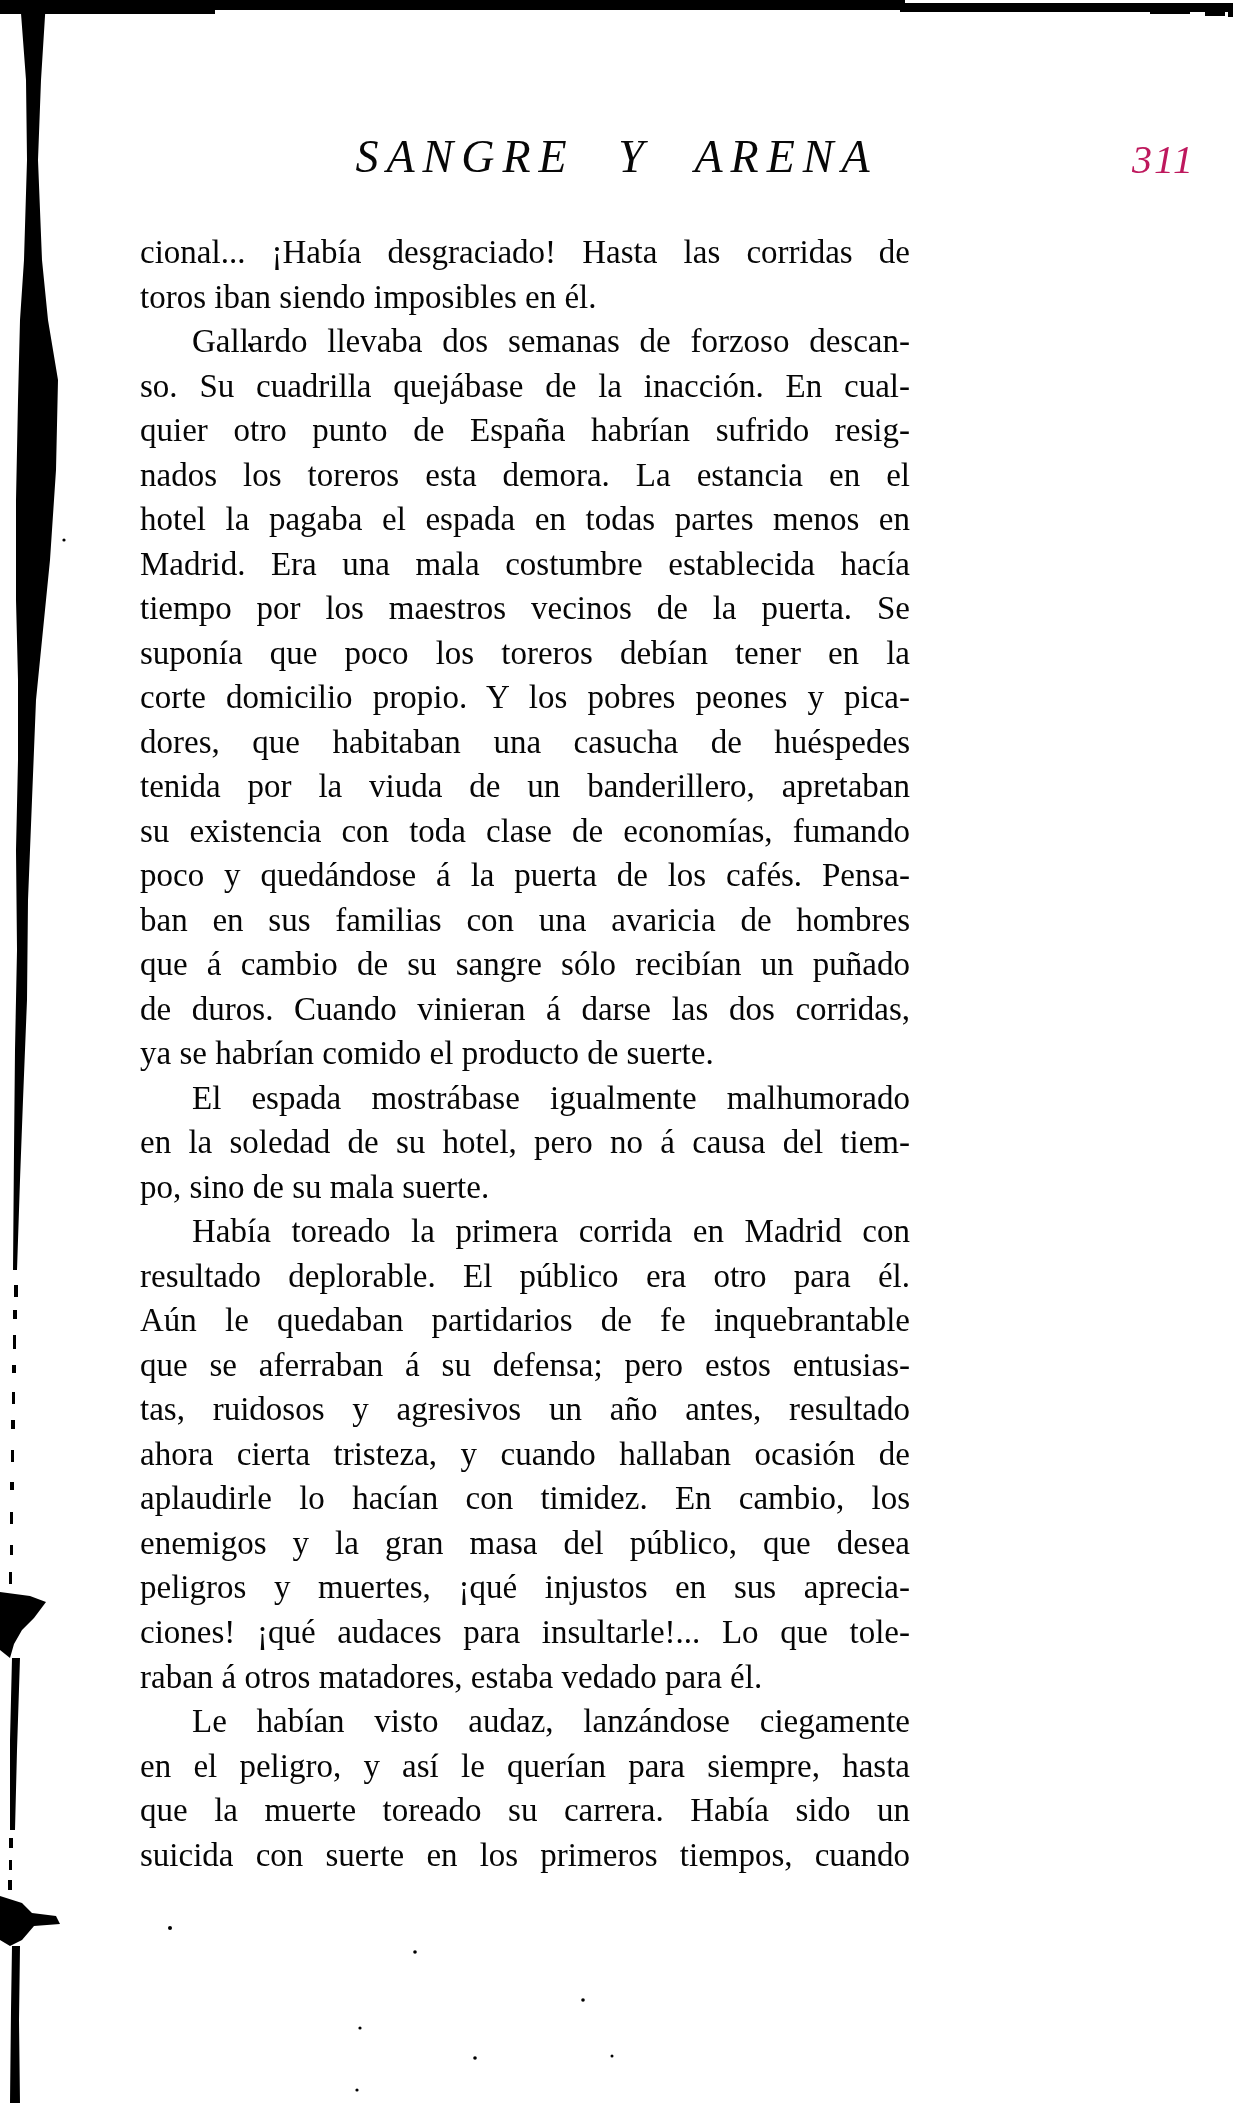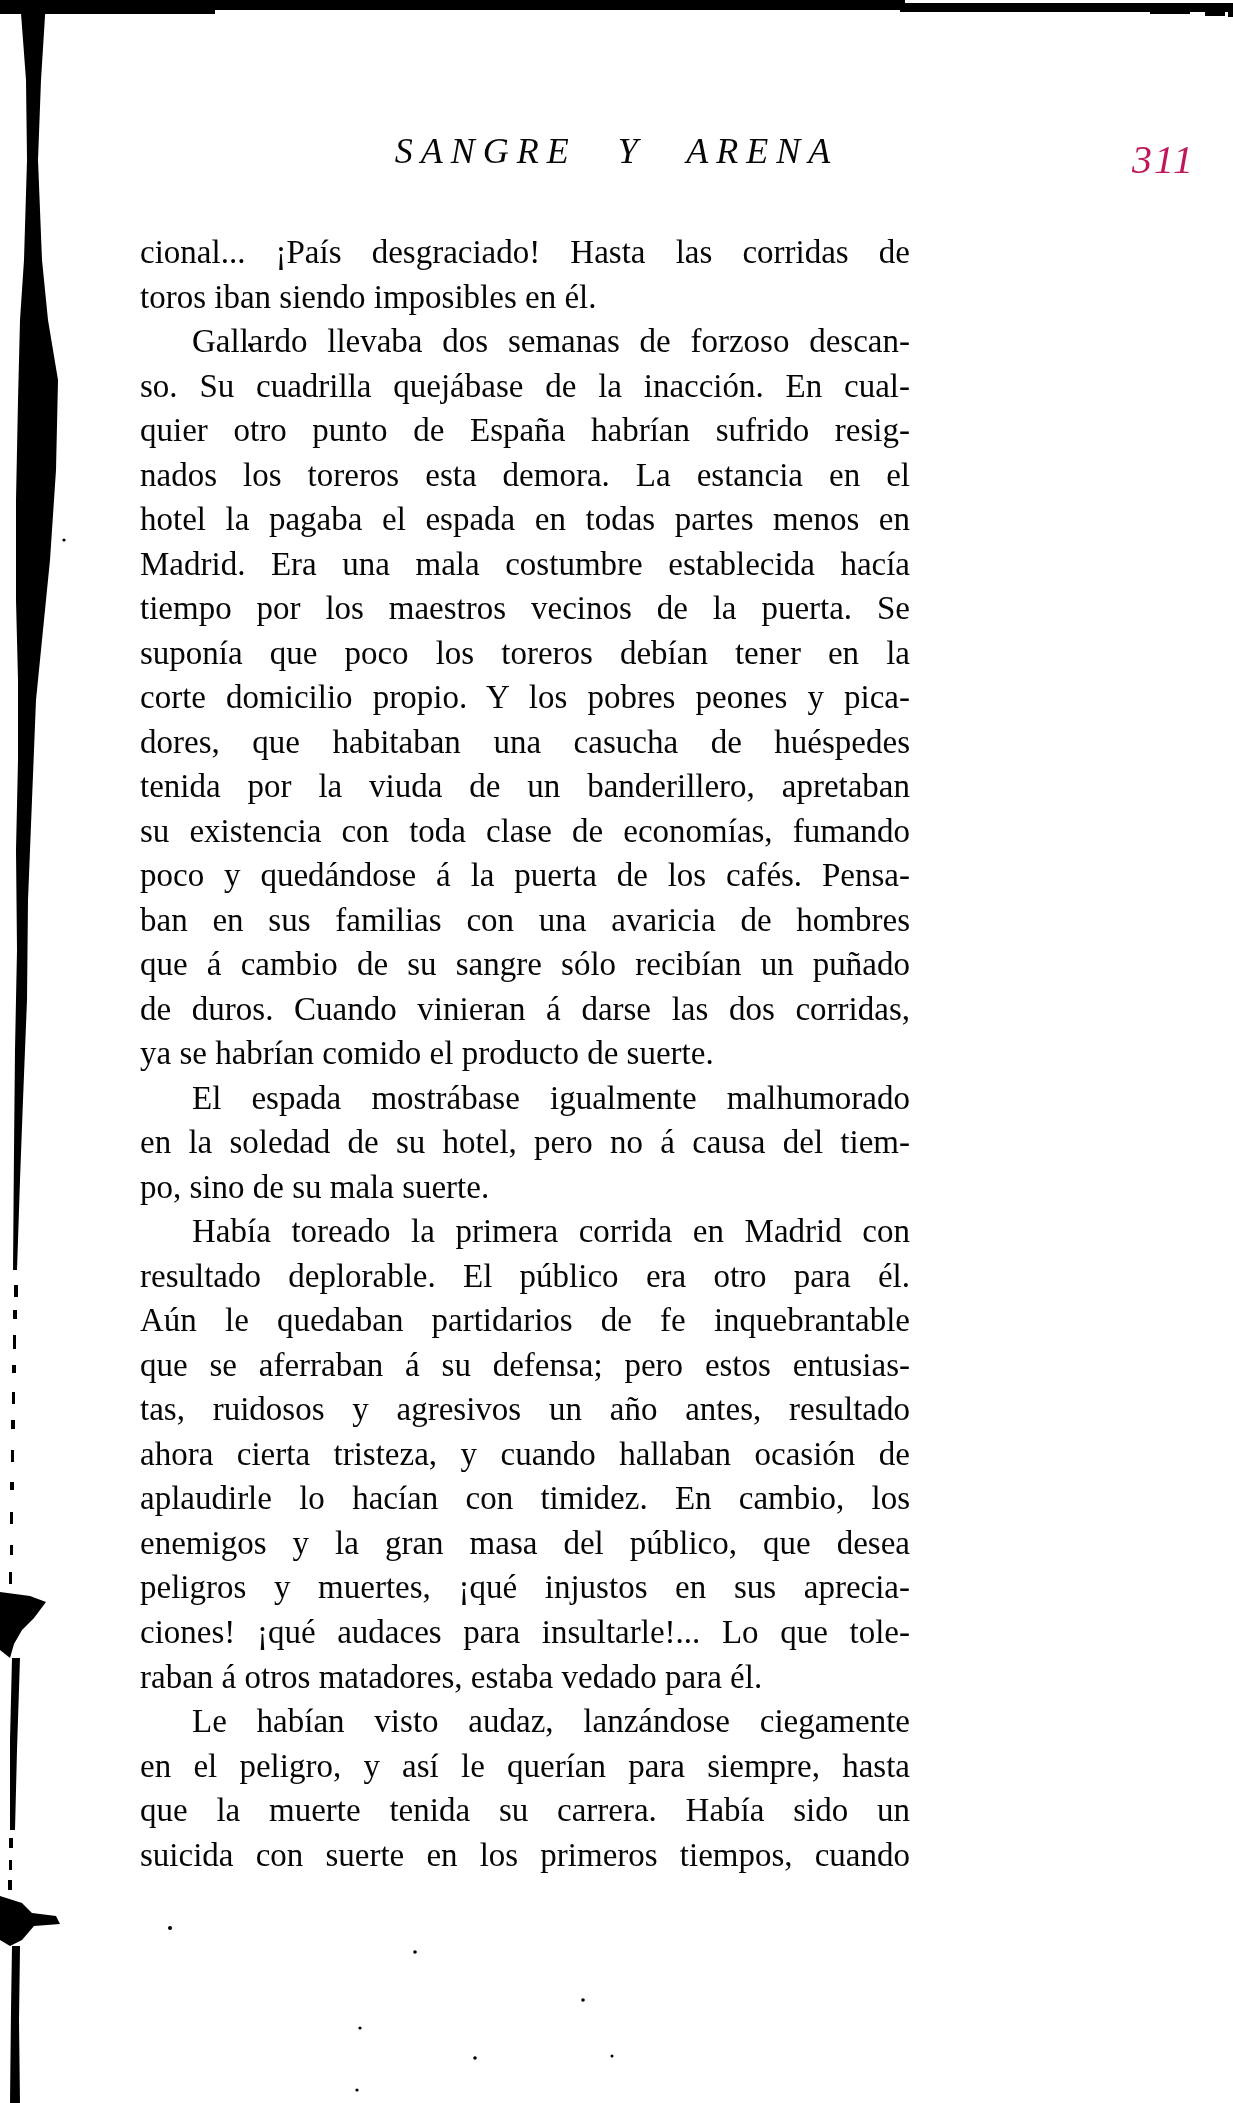--- a/index.html
+++ b/index.html
@@ -18,21 +18,21 @@
     pointer-events:none;
   }
   
   .running-head {
     position:absolute; left:0; top:130px; width:1233px; height:52px;
   }
   .head-title {
     display:block; width:100%;
     text-align:center;
     font-style:italic;
-    font-size:36px;
+    font-size:46px;
     letter-spacing:8px;
     word-spacing:24px;
     color:#070707;
   }
   .page-number {
     position:absolute; right:38px; top:6px;
     font-style:italic;
     font-size:40px;
     letter-spacing:2px;
     color:#be185d;
@@ -115,21 +115,21 @@
     </g>
   </svg>
 
   <div class="running-head">
     <span class="head-title">SANGRE Y ARENA</span>
     <span class="page-number">311</span>
   </div>
 
   <div class="text-block">
 
-  <div class="text-line">cional... ¡País desgraciado! Hasta las corridas de</div>
+  <div class="text-line">cional... ¡Había desgraciado! Hasta las corridas de</div>
       <div class="text-line para-end">toros iban siendo imposibles en él.</div>
       <div class="text-line indent">Gallardo llevaba dos semanas de forzoso descan-</div>
       <div class="text-line">so. Su cuadrilla quejábase de la inacción. En cual-</div>
       <div class="text-line">quier otro punto de España habrían sufrido resig-</div>
       <div class="text-line">nados los toreros esta demora. La estancia en el</div>
       <div class="text-line">hotel la pagaba el espada en todas partes menos en</div>
       <div class="text-line">Madrid. Era una mala costumbre establecida hacía</div>
       <div class="text-line">tiempo por los maestros vecinos de la puerta. Se</div>
       <div class="text-line">suponía que poco los toreros debían tener en la</div>
       <div class="text-line">corte domicilio propio. Y los pobres peones y pica-</div>
@@ -150,17 +150,17 @@
       <div class="text-line">que se aferraban á su defensa; pero estos entusias-</div>
       <div class="text-line">tas, ruidosos y agresivos un año antes, resultado</div>
       <div class="text-line">ahora cierta tristeza, y cuando hallaban ocasión de</div>
       <div class="text-line">aplaudirle lo hacían con timidez. En cambio, los</div>
       <div class="text-line">enemigos y la gran masa del público, que desea</div>
       <div class="text-line">peligros y muertes, ¡qué injustos en sus aprecia-</div>
       <div class="text-line">ciones! ¡qué audaces para insultarle!... Lo que tole-</div>
       <div class="text-line para-end">raban á otros matadores, estaba vedado para él.</div>
       <div class="text-line indent">Le habían visto audaz, lanzándose ciegamente</div>
       <div class="text-line">en el peligro, y así le querían para siempre, hasta</div>
-      <div class="text-line">que la muerte tenida su carrera. Había sido un</div>
+      <div class="text-line">que la muerte toreado su carrera. Había sido un</div>
       <div class="text-line">suicida con suerte en los primeros tiempos, cuando</div>
     </div>
 
 </div>
 
 </body></html>

